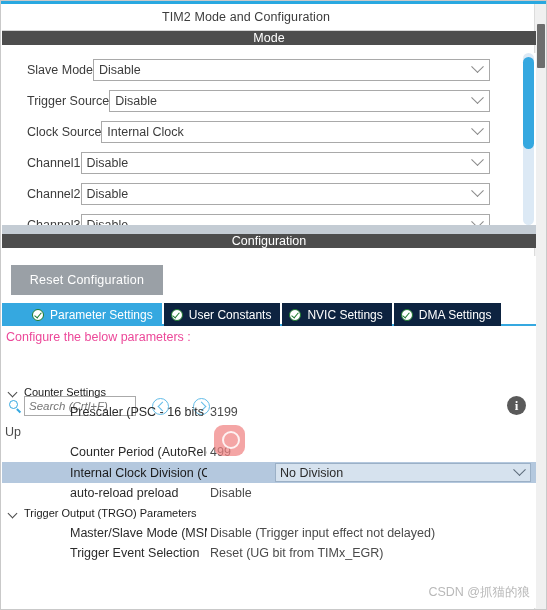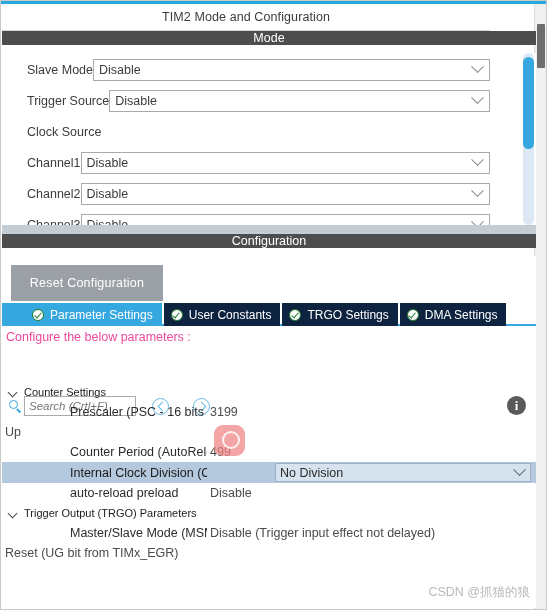--- a/index.html
+++ b/index.html
@@ -126,21 +126,21 @@
   }
 
   
   .cfg-body {
     position: absolute; left: 1px; top: 255px;
     width: 534px; height: 352px;
     background: #ffffff;
   }
   .reset-btn {
     position: absolute; left: 9px; top: 9px;
-    width: 152px; height: 36px;
+    width: 152px; height: 30px;
     background: #9aa0a6;
     color: #ffffff;
     border: none;
     font-family: "Liberation Sans", sans-serif;
     font-size: 12.5px;
     letter-spacing: .2px;
     cursor: default;
   }
 
   
@@ -345,20 +345,24 @@
         </div>
         <div class="mode-row">
           <span class="lbl">Trigger Source</span>
           <div class="combo">
             <span class="val">Disable</span>
             <span class="chev"></span>
           </div>
         </div>
         <div class="mode-row">
           <span class="lbl">Clock Source</span>
+          <div class="combo">
+            <span class="val">Internal Clock</span>
+            <span class="chev"></span>
+          </div>
         </div>
         <div class="mode-row">
           <span class="lbl">Channel1</span>
           <div class="combo">
             <span class="val">Disable</span>
             <span class="chev"></span>
           </div>
         </div>
         <div class="mode-row">
           <span class="lbl">Channel2</span>
@@ -392,21 +396,21 @@
         <div class="tab active">
           <span class="tick"></span>
           <span>Parameter Settings</span>
         </div>
         <div class="tab">
           <span class="tick"></span>
           <span>User Constants</span>
         </div>
         <div class="tab">
           <span class="tick"></span>
-          <span>TRGO Settings</span>
+          <span>NVIC Settings</span>
         </div>
         <div class="tab">
           <span class="tick"></span>
           <span>DMA Settings</span>
         </div>
       </div>
 
     <div class="cfg-hint">Configure the below parameters :</div>
 
     <div class="search-row">
@@ -446,20 +450,21 @@
         </div>
         <div class="trow group">
           <span class="twist"></span>
           <span class="gname">Trigger Output (TRGO) Parameters</span>
         </div>
         <div class="trow item">
           <span class="pname">Master/Slave Mode (MSM bit)</span>
           <span class="pval">Disable (Trigger input effect not delayed)</span>
         </div>
         <div class="trow item">
+          <span class="pname">Trigger Event Selection</span>
           <span class="pval">Reset (UG bit from TIMx_EGR)</span>
         </div>
       </div>
   </div>
 
   <div class="click-ind"></div>
 
   <div class="watermark">CSDN @抓猫的狼</div>
 </div>
 

